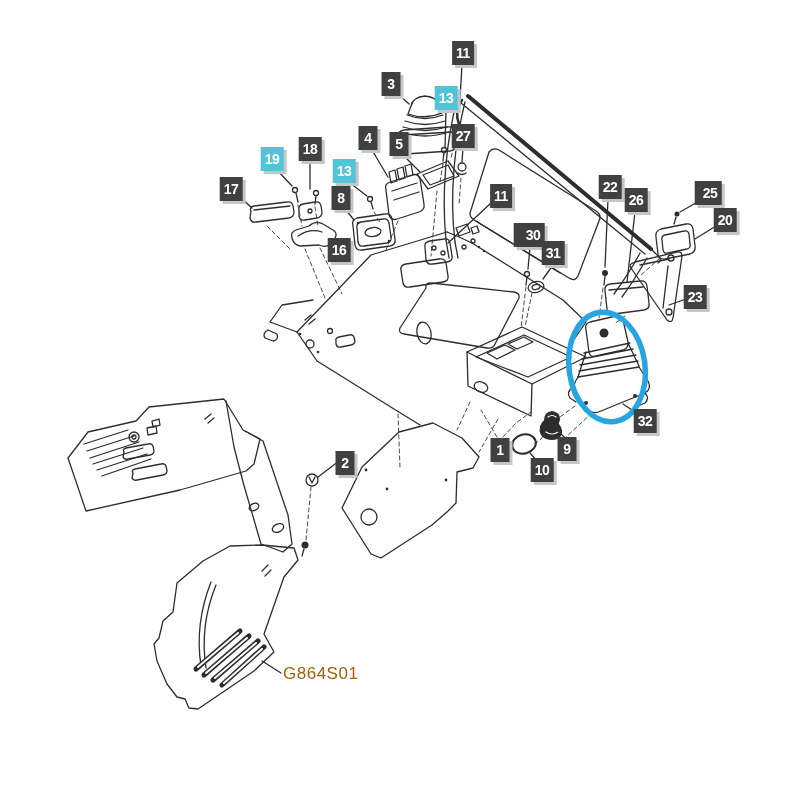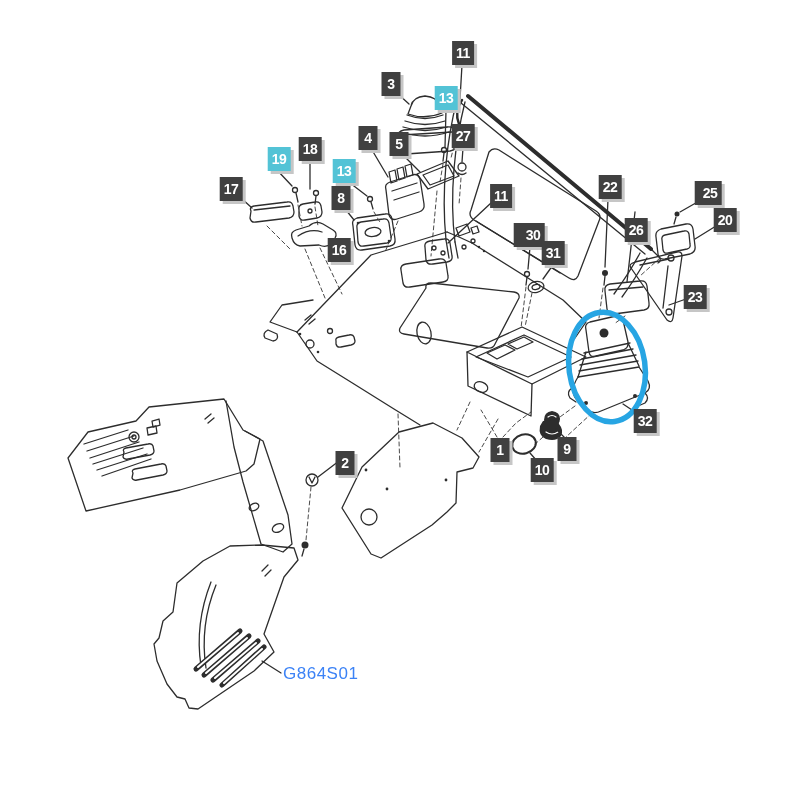--- a/index.html
+++ b/index.html
@@ -12,21 +12,21 @@
   .lbl{
     position:absolute;transform:translate(-50%,-50%);
     background:var(--label-dark,#404040);color:var(--label-text,#fff);
     font:bold 14px/1 "Liberation Sans",sans-serif;letter-spacing:-0.5px;
     padding:5px 4px;min-width:11px;text-align:center;
     box-shadow:3px 3px 0 var(--label-shadow,#c6c6c6);
     cursor:pointer;user-select:none;
   }
   .lbl.cyan{background:var(--label-cyan,#53c3d6);}
   .code{
-    position:absolute;font:17px "Liberation Sans",sans-serif;color:#3b82f6;
+    position:absolute;font:17px "Liberation Sans",sans-serif;color:#a16207;
     letter-spacing:0.5px;white-space:nowrap;
   }
   
   .ln{stroke:#2d2d2d;fill:none;stroke-width:1.3;stroke-linecap:round;stroke-linejoin:round;}
   .dash{stroke:#4a4a4a;fill:none;stroke-width:1;stroke-dasharray:4 3;stroke-linecap:round;}
   .fill{fill:#2d2d2d;stroke:none;}
   .thick{stroke-width:4;}
   .slot{stroke:#2d2d2d;stroke-width:5;stroke-linecap:round;}
   .slotin{stroke:#ffffff;stroke-width:2;stroke-linecap:round;}
 </style>
@@ -321,27 +321,27 @@
   </svg>
 
   <div class="labels" id="labels-layer">
       <div class="lbl" style="left: 463px; top: 53px;"><span class="lbl-text">11</span></div>
       <div class="lbl" style="left: 391px; top: 84px;"><span class="lbl-text">3</span></div>
       <div class="lbl cyan" style="left: 446px; top: 98px;"><span class="lbl-text">13</span></div>
       <div class="lbl" style="left: 463px; top: 136px;"><span class="lbl-text">27</span></div>
       <div class="lbl" style="left: 368px; top: 138px;"><span class="lbl-text">4</span></div>
       <div class="lbl" style="left: 399px; top: 144px;"><span class="lbl-text">5</span></div>
       <div class="lbl" style="left: 310px; top: 149px;"><span class="lbl-text">18</span></div>
-      <div class="lbl cyan" style="left: 272px; top: 159px; margin-left: 7px;"><span class="lbl-text">19</span></div>
+      <div class="lbl cyan" style="left: 272px; top: 159px;"><span class="lbl-text">19</span></div>
       <div class="lbl cyan" style="left: 344px; top: 171px;"><span class="lbl-text">13</span></div>
       <div class="lbl" style="left: 231px; top: 189px;"><span class="lbl-text">17</span></div>
       <div class="lbl" style="left: 341px; top: 198px;"><span class="lbl-text">8</span></div>
       <div class="lbl" style="left: 501px; top: 196px;"><span class="lbl-text">11</span></div>
       <div class="lbl" style="left: 610px; top: 187px;"><span class="lbl-text">22</span></div>
-      <div class="lbl" style="left: 636px; top: 200px; margin-top: 30px;"><span class="lbl-text">26</span></div>
+      <div class="lbl" style="left: 636px; top: 200px;"><span class="lbl-text">26</span></div>
       <div class="lbl" style="left: 708px; top: 193px; padding-left: 8px;"><span class="lbl-text">25</span></div>
       <div class="lbl" style="left: 725px; top: 220px;"><span class="lbl-text">20</span></div>
       <div class="lbl" style="left: 529px; top: 235px; padding-left: 12px;"><span class="lbl-text">30</span></div>
       <div class="lbl" style="left: 553px; top: 253px;"><span class="lbl-text">31</span></div>
       <div class="lbl" style="left: 339px; top: 250px;"><span class="lbl-text">16</span></div>
       <div class="lbl" style="left: 695px; top: 297px;"><span class="lbl-text">23</span></div>
       <div class="lbl" style="left: 645px; top: 421px;"><span class="lbl-text">32</span></div>
       <div class="lbl" style="left: 567px; top: 449px;"><span class="lbl-text">9</span></div>
       <div class="lbl" style="left: 542px; top: 470px;"><span class="lbl-text">10</span></div>
       <div class="lbl" style="left: 500px; top: 450px;"><span class="lbl-text">1</span></div>

